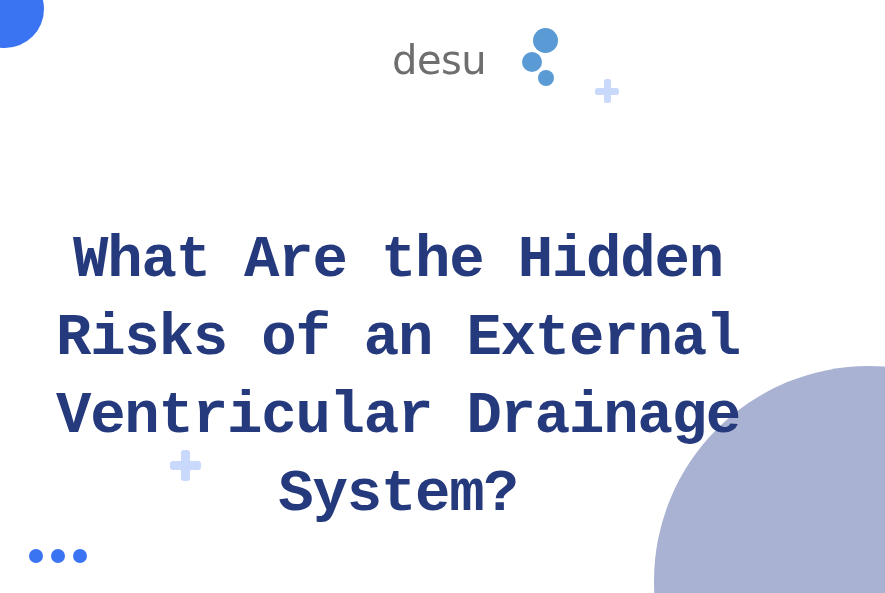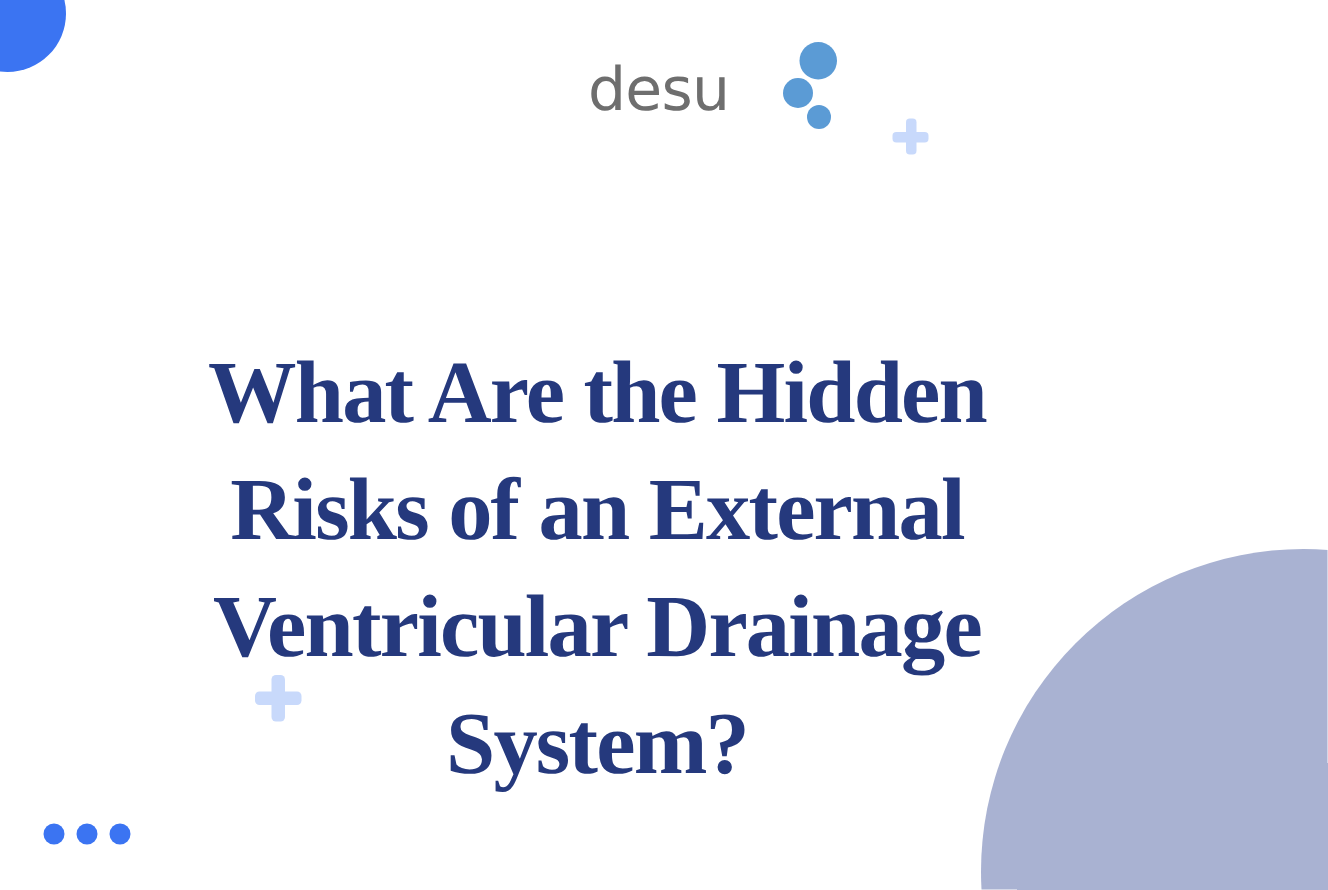--- a/index.html
+++ b/index.html
@@ -135,21 +135,21 @@
   .logo-marks .lc-3 { left: 17px; top: 44px; width: 16px; height: 16px; }
 
   
   .headline {
     position: absolute;
     left: 0;
     top: 182px;
     width: 796px;
     text-align: center;
     color: #25397D;
-    font-family: Liberation Serif, serif;
+    font-family: Liberation Mono, monospace;
     font-weight: 700;
     font-size: 59px;
     line-height: 78px;
     letter-spacing: -1.2px;
     white-space: pre-line;
   }
 </style>
 </head>
 <body>
 

